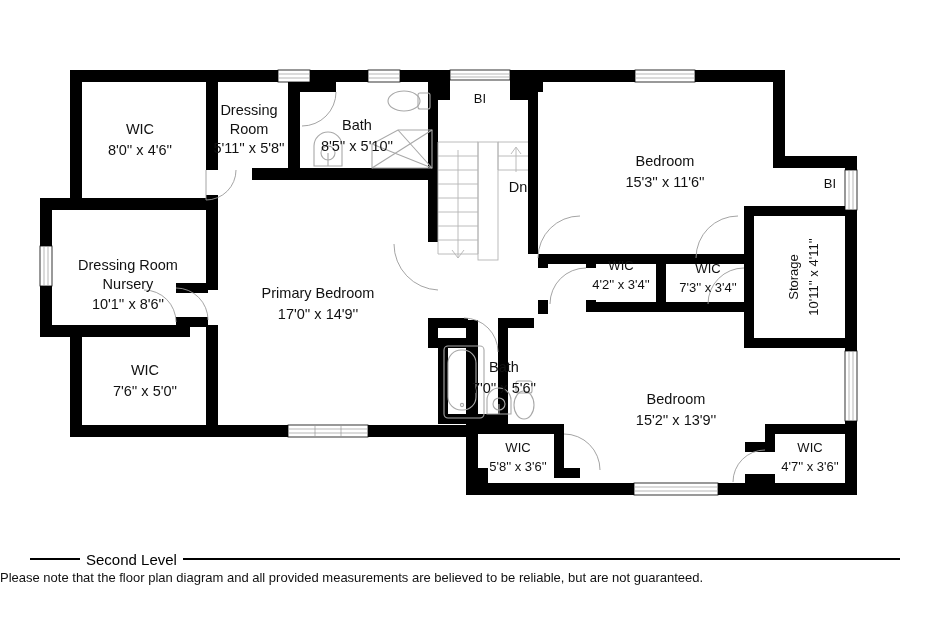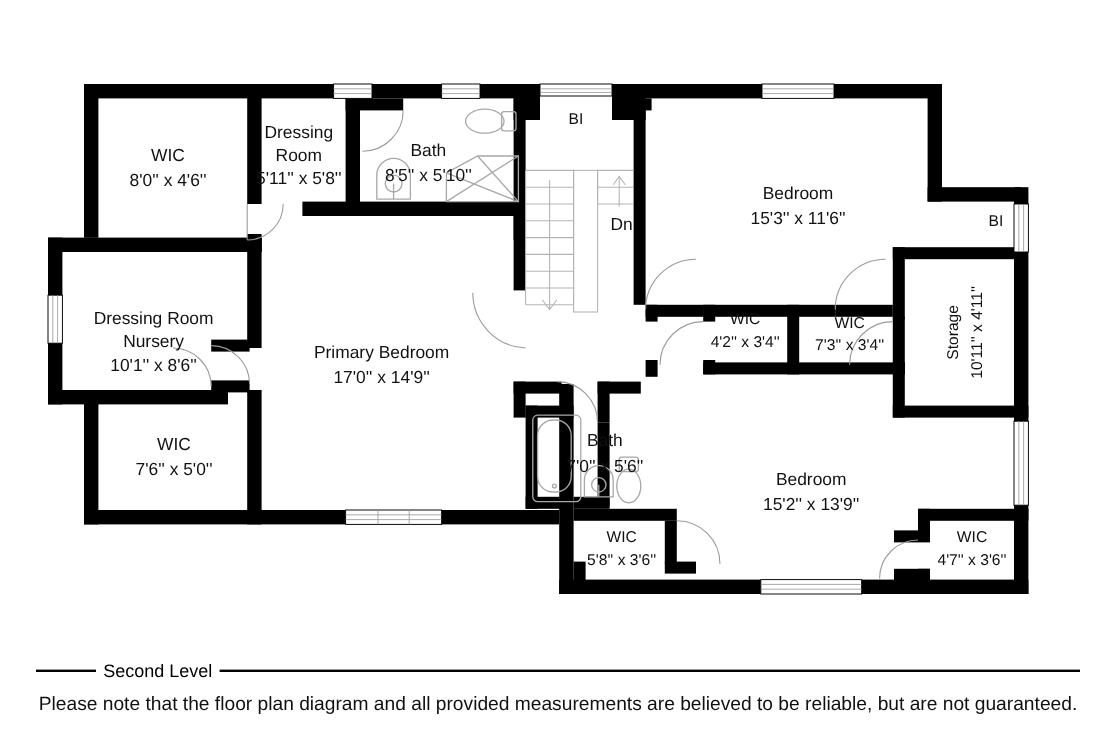--- a/index.html
+++ b/index.html
@@ -58,26 +58,25 @@
   }
   .level-label {
     font-family: "Liberation Sans", sans-serif;
     font-size: 15px;
     font-weight: 400;
     padding: 0 6px;
     white-space: nowrap;
     color: #000;
   }
   .disclaimer {
-    text-align: center;
     font-family: "Liberation Sans", sans-serif;
-    font-size: 16px;
+    font-size: 13px;
     color: #111;
     line-height: 16px;
-    margin-top: 10px;
+    margin-top: 0;
   }
   .disclaimer div { white-space: nowrap; }
 </style>
 </head>
 <body>
 
 <div id="plan-root">
 <svg width="930" height="620" viewBox="0 0 930 620" xmlns="http://www.w3.org/2000/svg">
 
   <rect x="0" y="0" width="930" height="620" fill="#ffffff"></rect>

